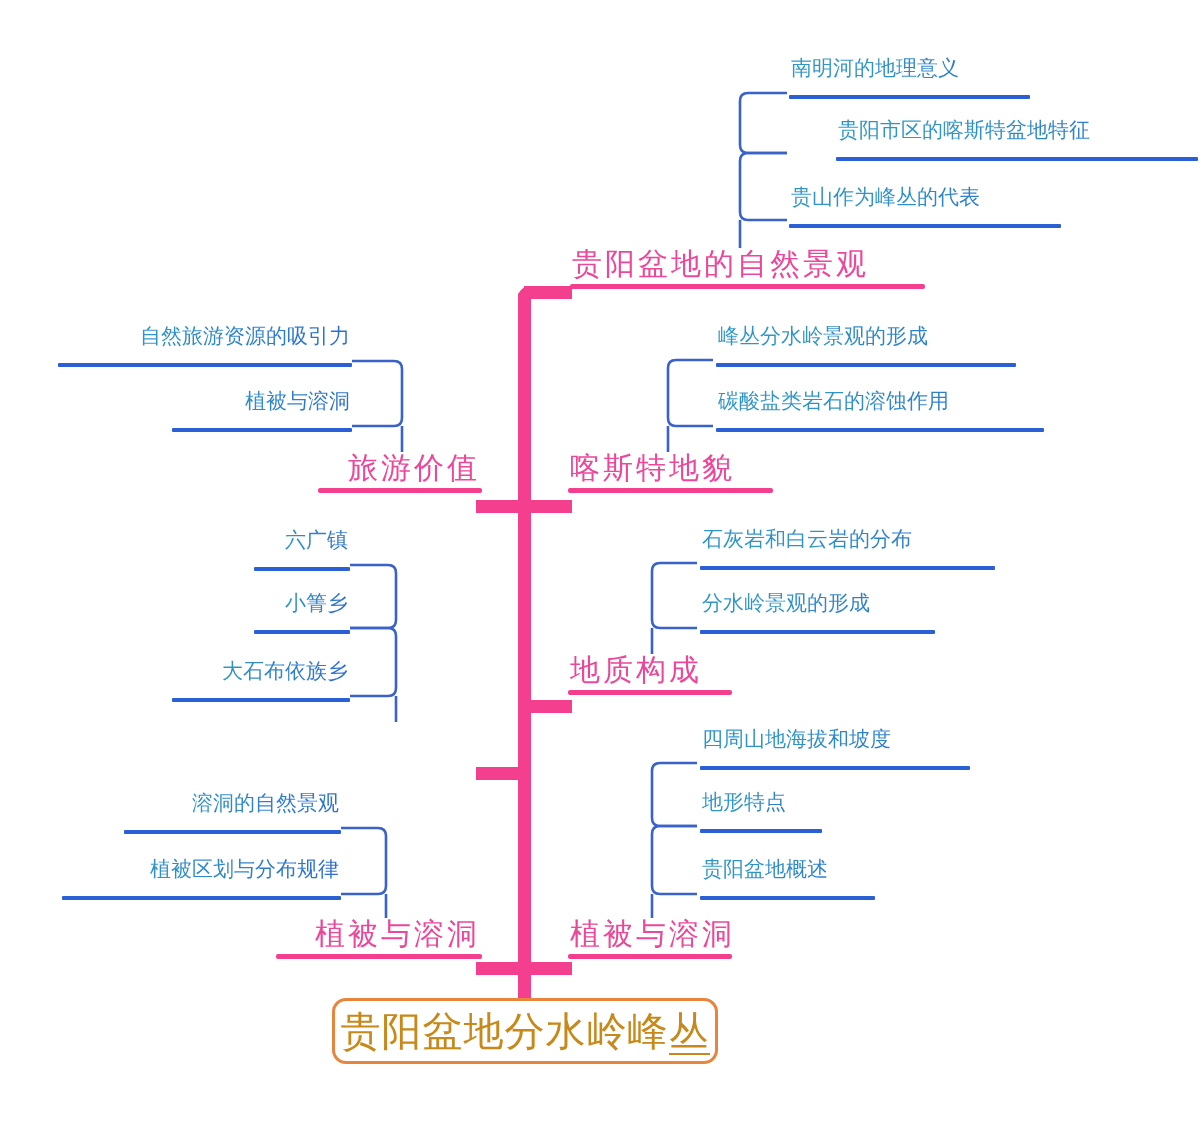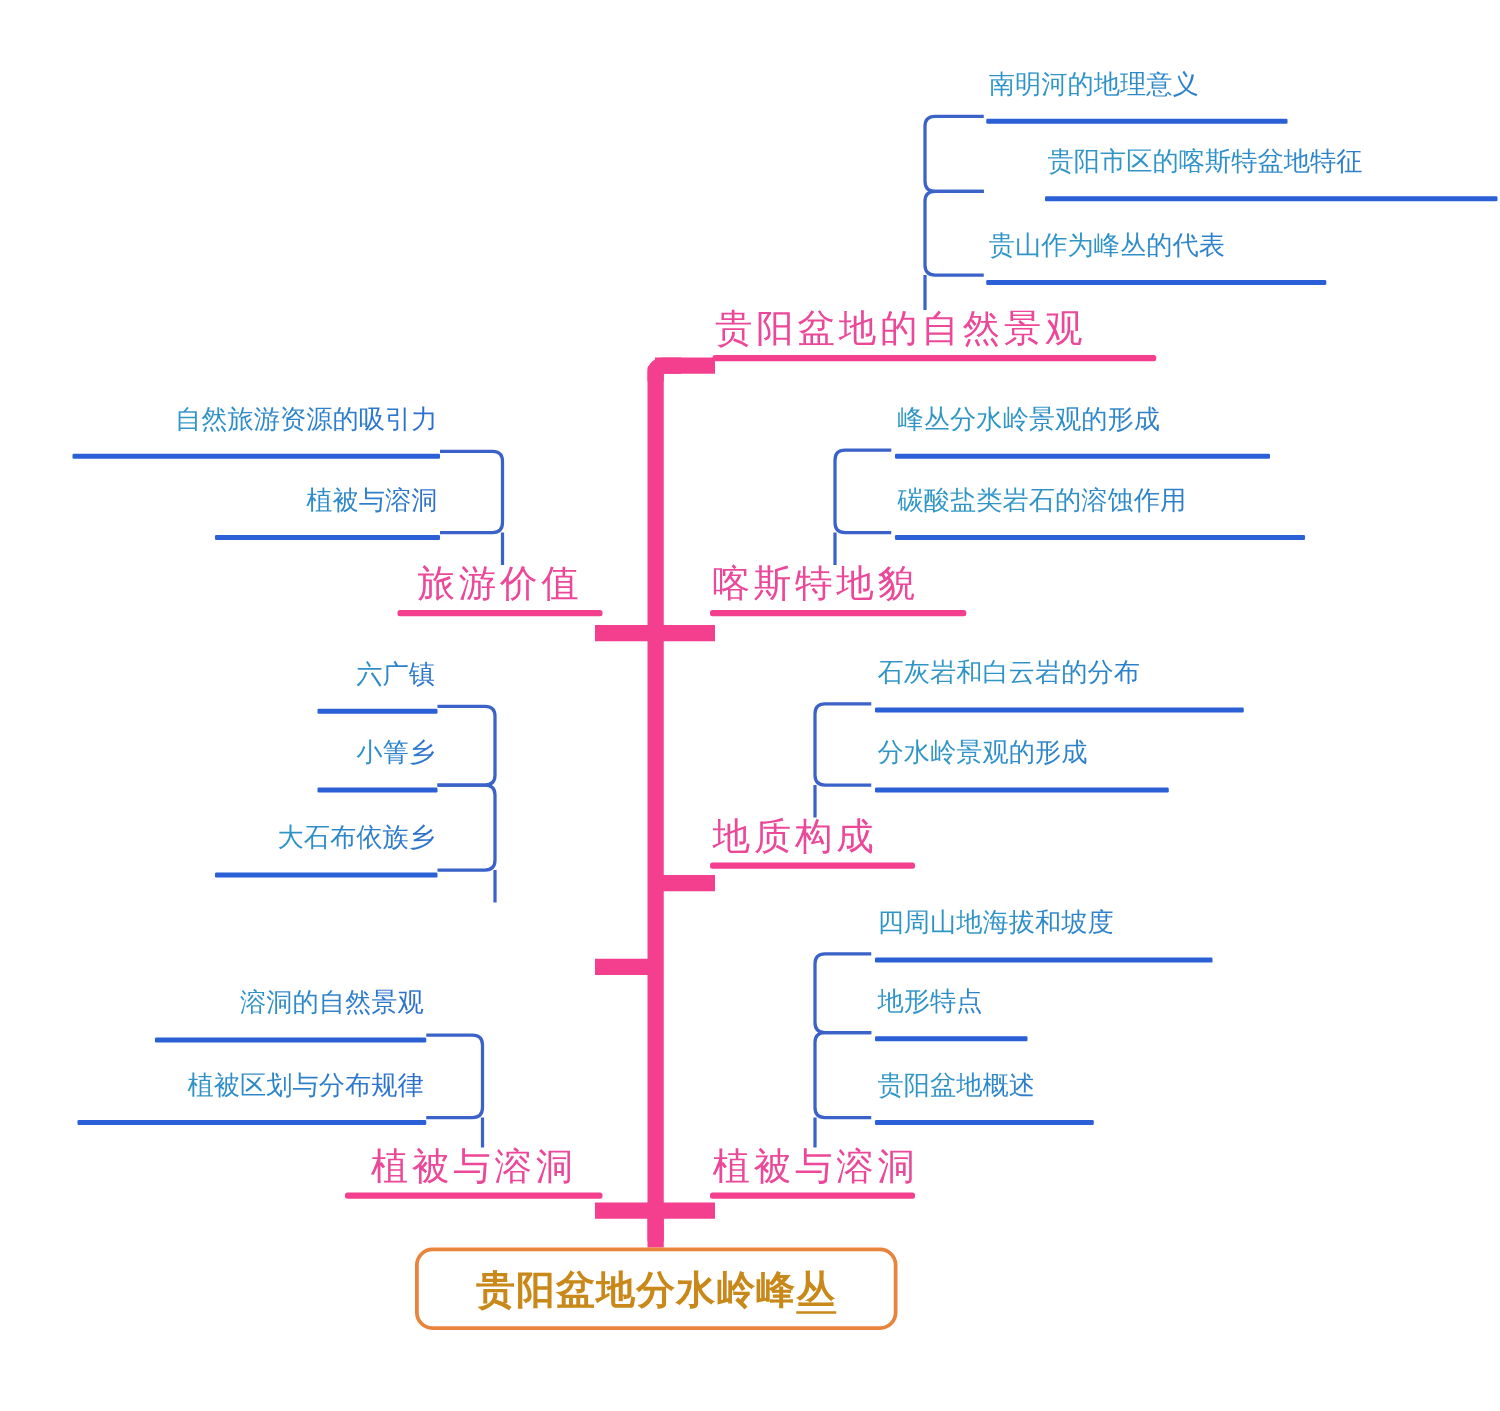--- a/index.html
+++ b/index.html
@@ -16,22 +16,22 @@
   .root-node{
     position:absolute;
     box-sizing:border-box;
     border:3px solid #E8843B;
     border-radius:14px;
     background:#ffffff;
     display:flex;align-items:center;justify-content:center;
     z-index:5;
   }
   .root-label{
-    font-size:31px;
-    font-weight:bold;
+    font-size:40px;
+    font-weight:normal;
     color:#C8891A;
     letter-spacing:1px;
     white-space:nowrap;
     line-height:1;
     padding:0 4px;
   }
   .root-label .ul{ border-bottom:2.5px solid #C8891A; }
 
   
   .branch{
@@ -48,21 +48,21 @@
     white-space:nowrap;
     padding:0 2px 4px 2px;
   }
   .branch-rule{
     display:block;
     height:5px;
     border-radius:2px;
     background:#F43F8E;
   }
   .branch.right{ text-align:left; }
-  .branch.left{ text-align:center; }
+  .branch.left{ text-align:right; }
 
   
   .leaf{
     position:absolute;
     z-index:4;
     white-space:nowrap;
   }
   .leaf-label{
     display:block;
     font-size:21px;

